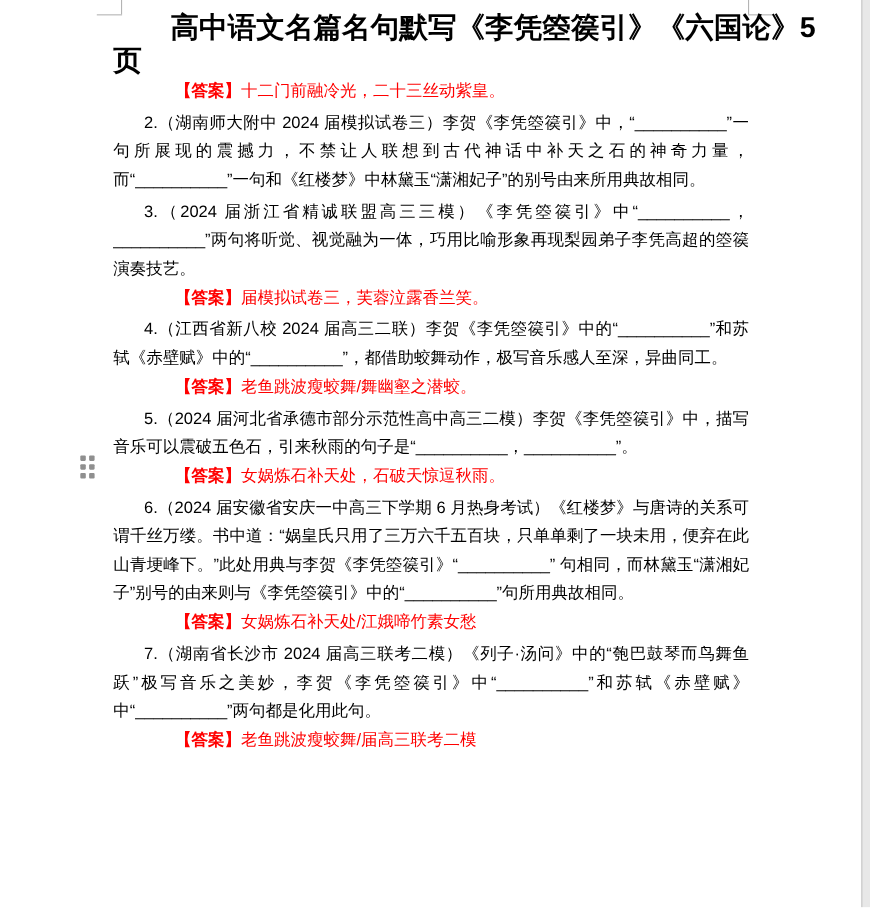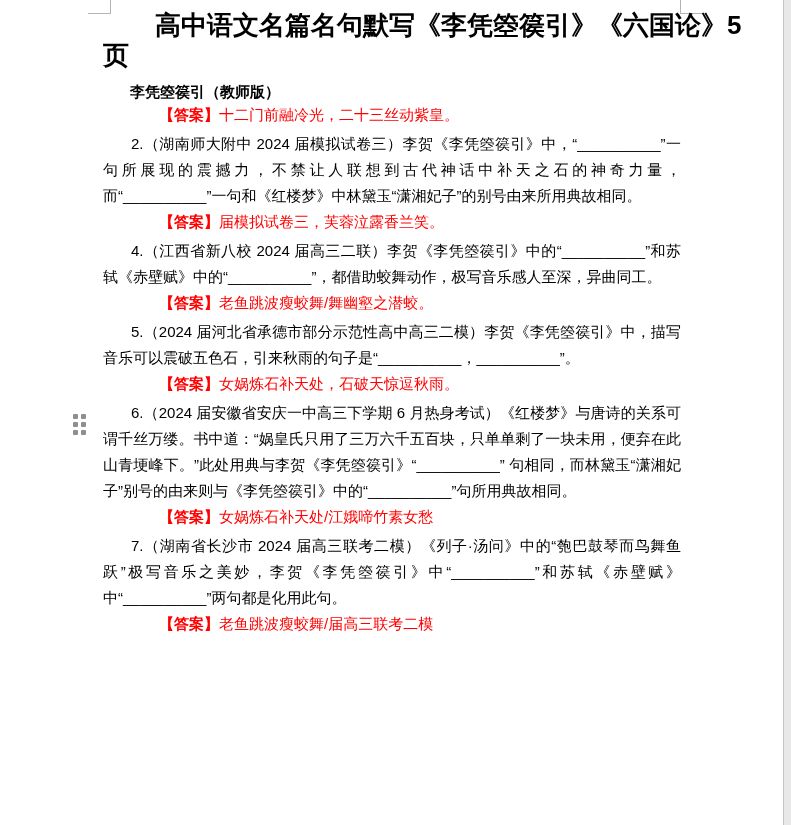--- a/index.html
+++ b/index.html
@@ -77,28 +77,28 @@
 
   <div class="crop-mark crop-tl-h"></div>
   <div class="crop-mark crop-tl-v"></div>
   <div class="crop-mark crop-tr-h"></div>
   <div class="crop-mark crop-tr-v"></div>
 
   <div class="content">
 
     <h1 class="doc-title">高中语文名篇名句默写《李凭箜篌引》《六国论》5 页</h1>
 
-    <h2 class="section-heading">李凭箜篌引（教师版）</h2>
 
     <p class="answer">
       <span class="answer-label">【答案】</span><span>十二门前融冷光，二十三丝动紫皇。</span>
     </p>
 
     <p class="question">2.（湖南师大附中 2024 届模拟试卷三）李贺《李凭箜篌引》中，“__________”一句所展现的震撼力，不禁让人联想到古代神话中补天之石的神奇力量，而“__________”一句和《红楼梦》中林黛玉“潇湘妃子”的别号由来所用典故相同。</p>
 
+    <p class="question">3.（2024 届浙江省精诚联盟高三三模）《李凭箜篌引》中“__________，__________”两句将听觉、视觉融为一体，巧用比喻形象再现梨园弟子李凭高超的箜篌演奏技艺。</p>
     <p class="answer">
       <span class="answer-label">【答案】</span><span>届模拟试卷三，芙蓉泣露香兰笑。</span>
     </p>
 
     <p class="question">4.（江西省新八校 2024 届高三二联）李贺《李凭箜篌引》中的“__________”和苏轼《赤壁赋》中的“__________”，都借助蛟舞动作，极写音乐感人至深，异曲同工。</p>
     <p class="answer">
       <span class="answer-label">【答案】</span><span>老鱼跳波瘦蛟舞/舞幽壑之潜蛟。</span>
     </p>
 
     <p class="question">5.（2024 届河北省承德市部分示范性高中高三二模）李贺《李凭箜篌引》中，描写音乐可以震破五色石，引来秋雨的句子是“__________，__________”。</p>

